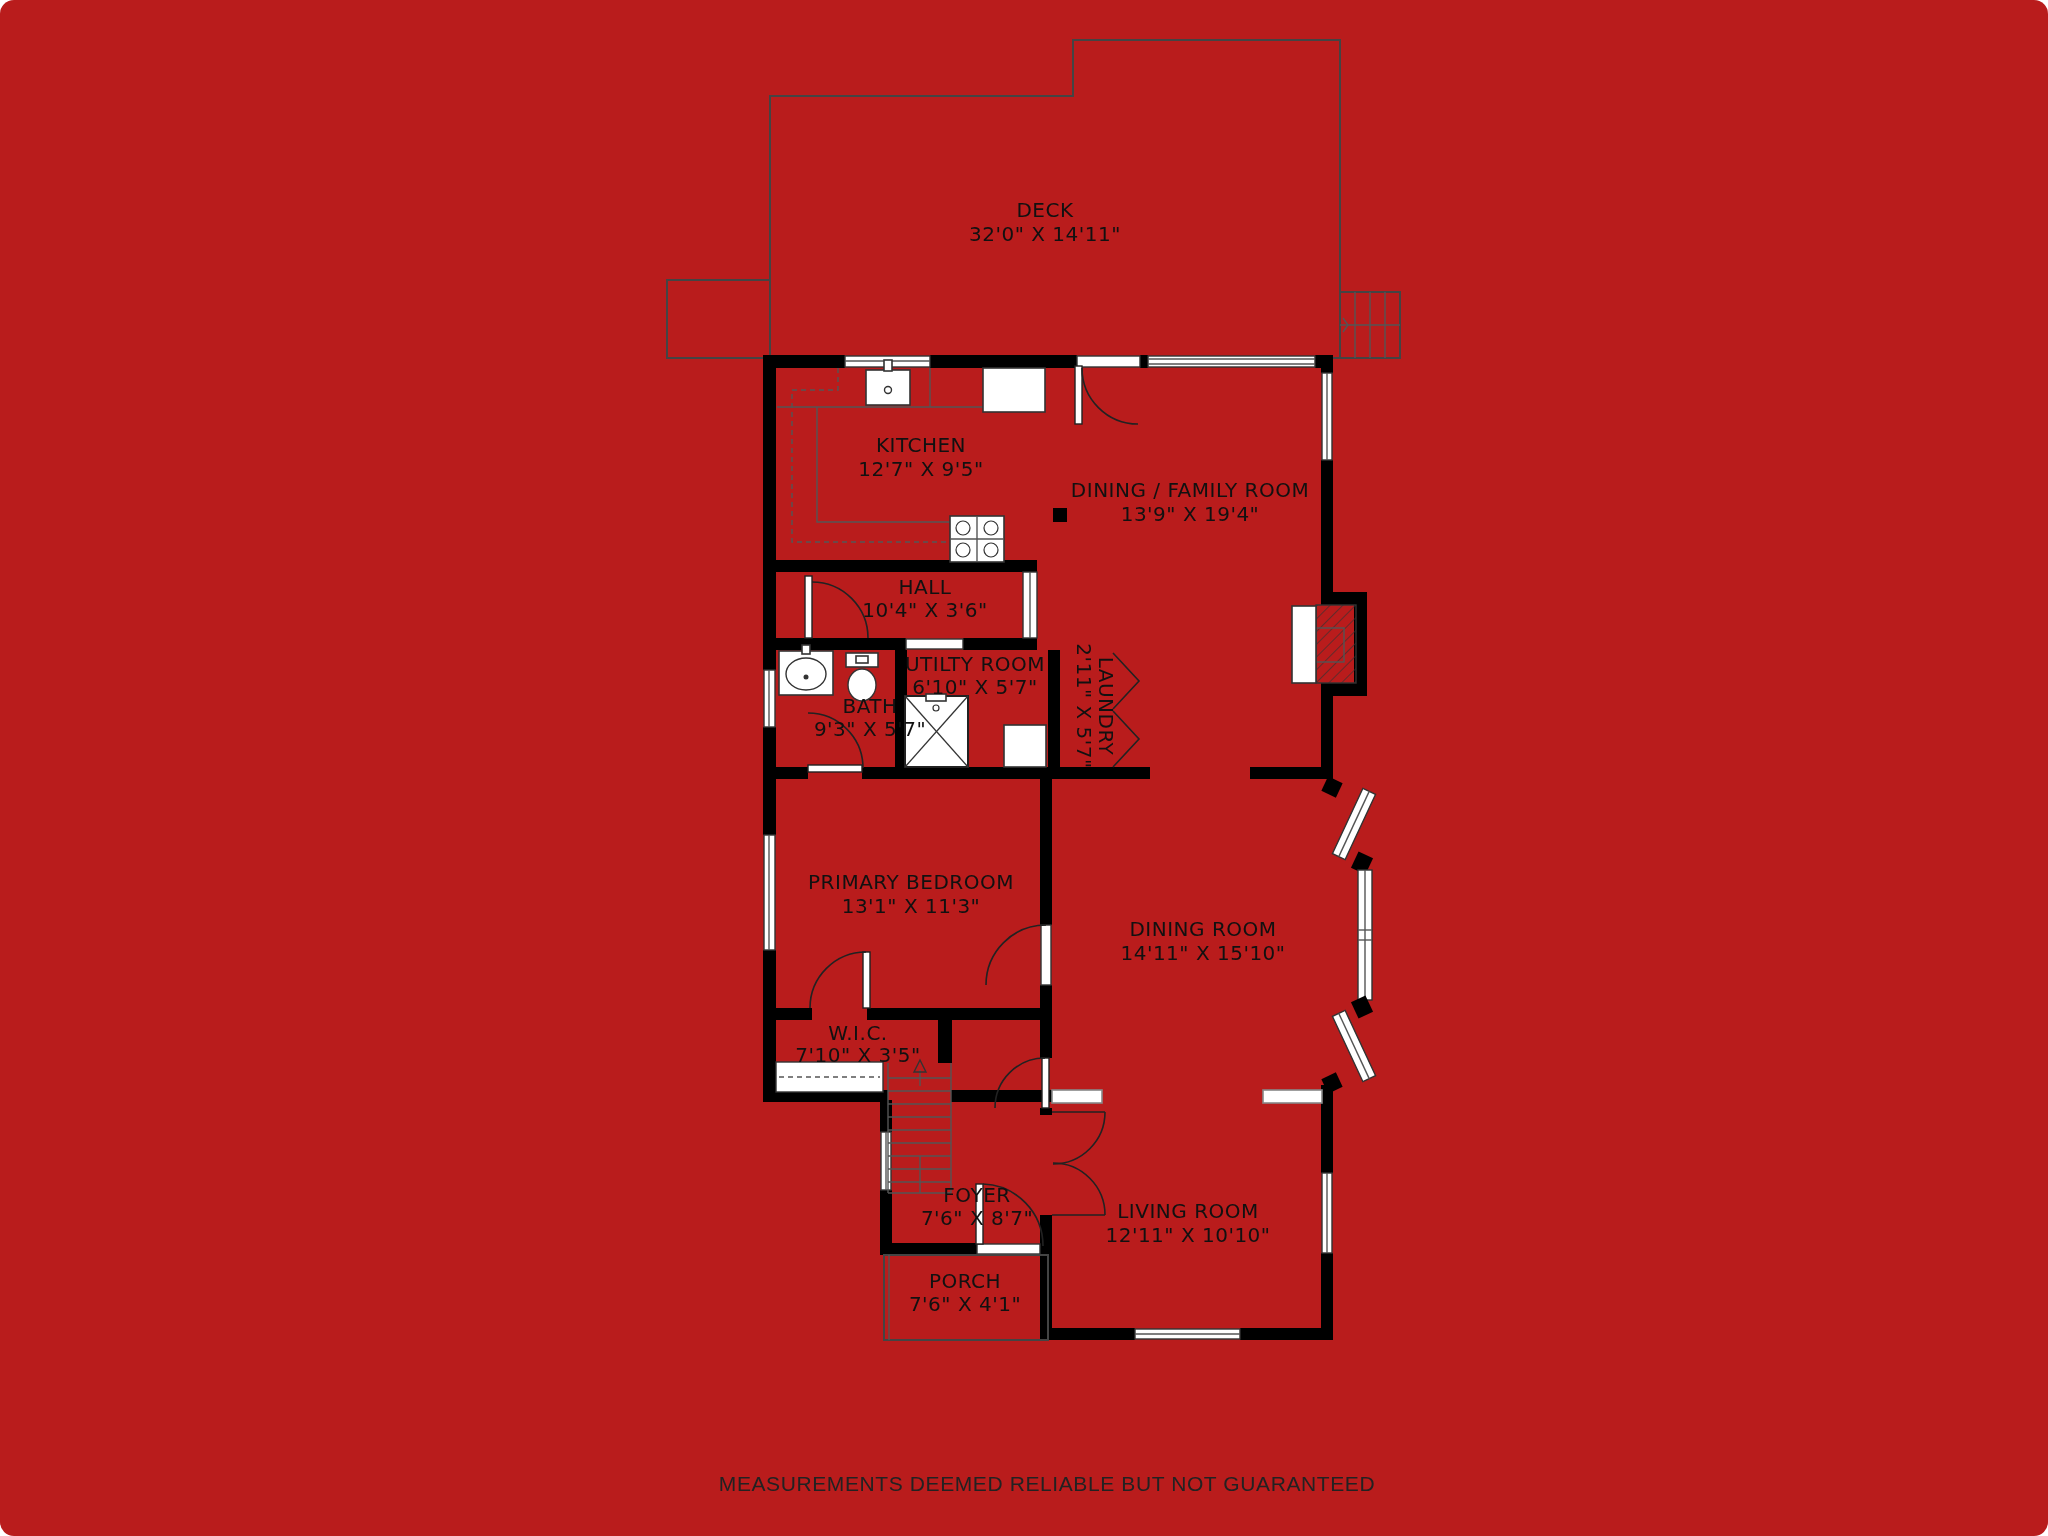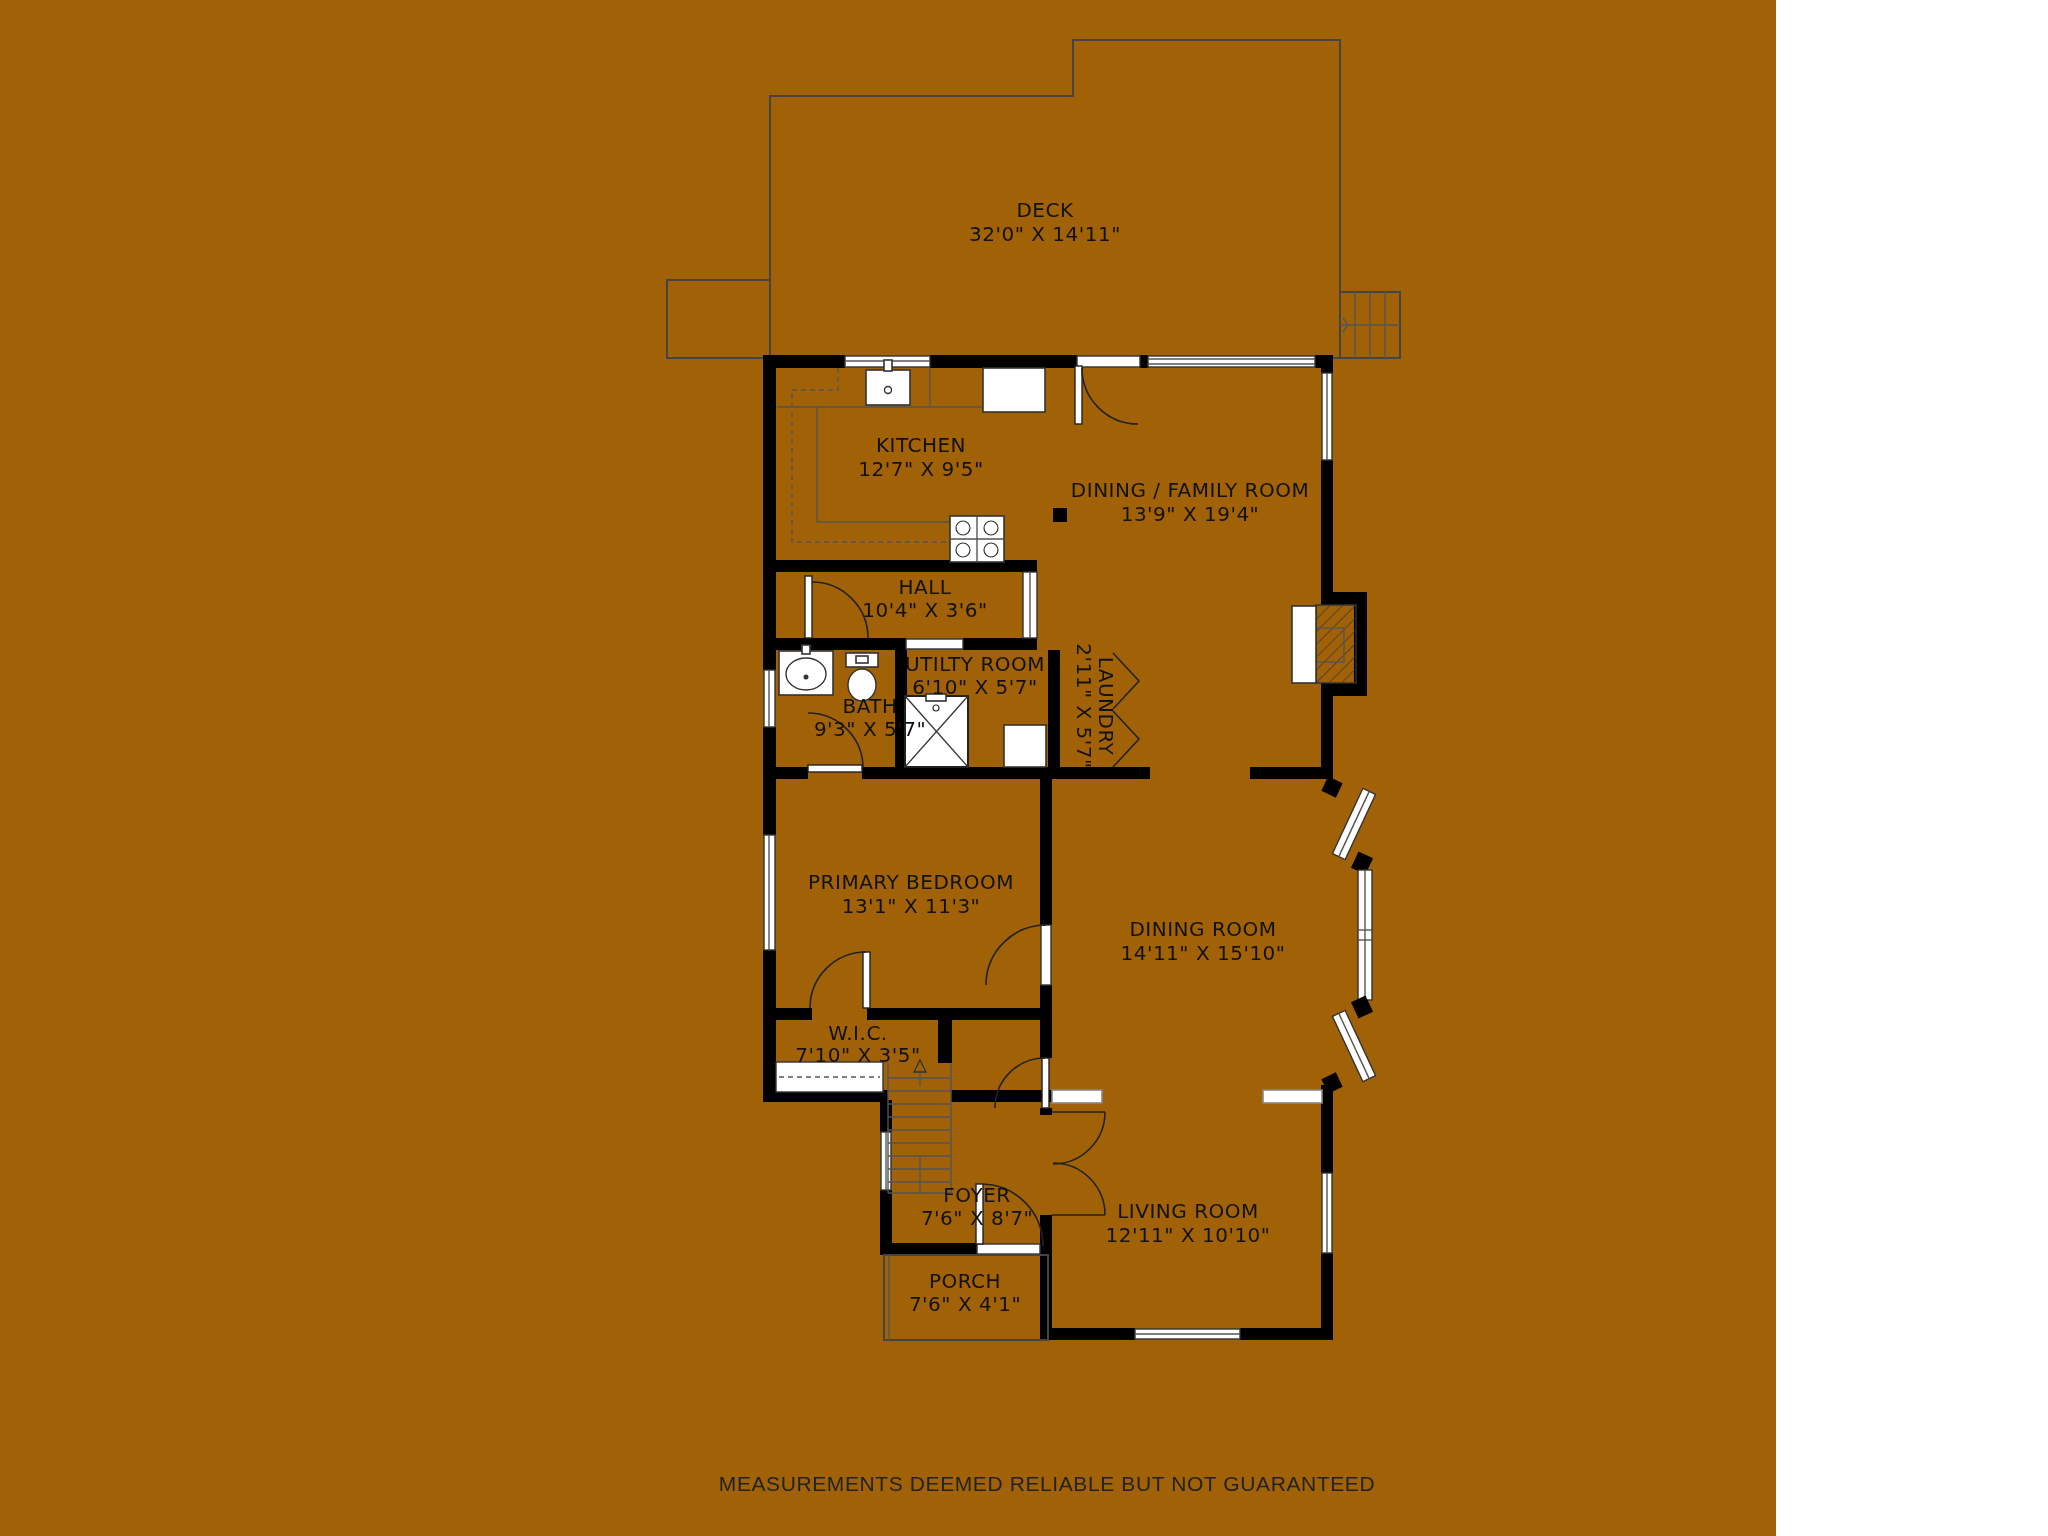--- a/index.html
+++ b/index.html
@@ -1,16 +1,16 @@
 <!DOCTYPE html>
 <html><head>
 <meta charset="utf-8">
 <style>
   html,body{margin:0;padding:0;background:#ffffff;}
-  .page{width:1776px;height:1536px;position:relative;background:#a16207;overflow:hidden;}
+  .page{width:2048px;height:1536px;position:relative;background:#b91c1c;overflow:hidden;border-radius:14px;}
   svg{display:block;}
   text{font-family:"DejaVu Sans",sans-serif;fill:#111;}
   .room-name,.room-dims{font-size:20px;letter-spacing:0.5px;}
   .footer-text{font-family:"Liberation Sans",sans-serif;font-size:21px;letter-spacing:0.6px;fill:#222;}
   .wall{fill:#000;}
   .thin{stroke:#444;stroke-width:2;fill:none;}
   .thin1{stroke:#555;stroke-width:1.4;fill:none;}
   .win{fill:#fff;stroke:#333;stroke-width:1.4;}
   .fix{fill:#fff;stroke:#333;stroke-width:1.6;}
   .dash{stroke:#555;stroke-width:1.4;fill:none;stroke-dasharray:5 4;}

